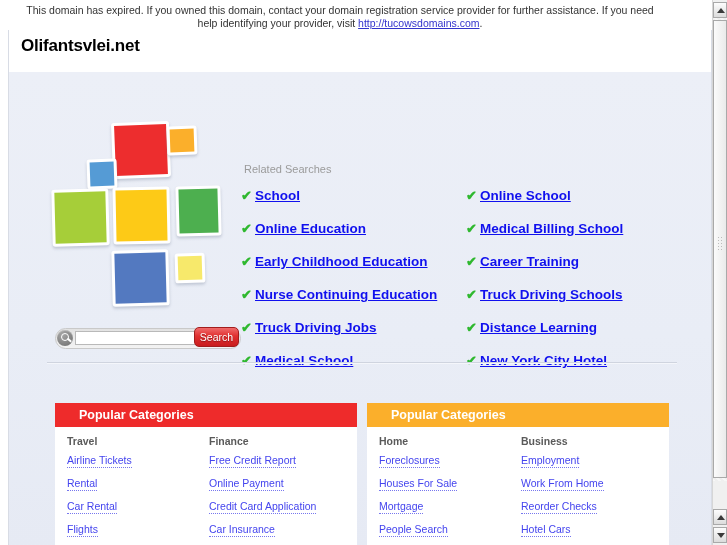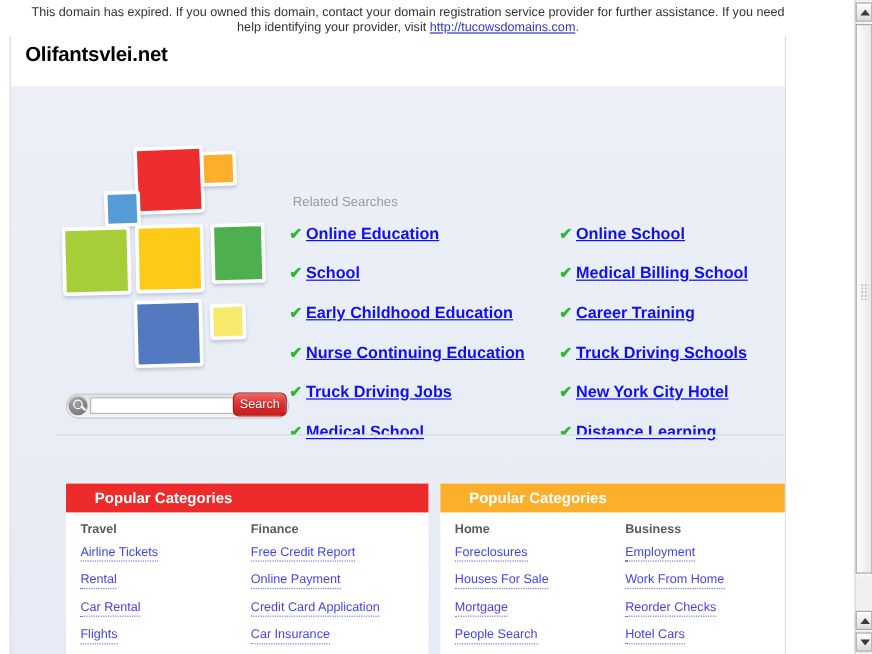--- a/index.html
+++ b/index.html
@@ -31,23 +31,23 @@
   }
   .notice-bar a {
     color: #3333cc;
     text-decoration: underline;
   }
 
   
   .page-card {
     position: absolute;
     left: 8px; top: 30px;
-    width: 647px;
+    width: 704px;
     height: 515px;
-    background: #fef9c3;
+    background: #eab308;
     border-left: 1px solid #d8dce5;
     border-right: 1px solid #d8dce5;
     box-sizing: border-box;
     overflow: hidden;
   }
   .title-zone {
     height: 36px;
     padding: 6px 0 0 12px;
     background: #ffffff;
   }
@@ -343,26 +343,26 @@
         <div class="search-icon"></div>
         <input class="search-input" type="text" value="" style="">
         <div class="search-button">Search</div>
       </div>
 
       <div class="related-head">Related Searches</div>
 
       <div class="links-grid">
         <div class="links-col left">
           <span class="link-row">
+            <span class="tick">✔</span><a class="rs-link" href="#">School</a>
+          </span>
+          <span class="link-row">
             <span class="tick">✔</span><a class="rs-link" href="#">Online Education</a>
           </span>
           <span class="link-row">
-            <span class="tick">✔</span><a class="rs-link" href="#">School</a>
-          </span>
-          <span class="link-row">
             <span class="tick">✔</span><a class="rs-link" href="#">Early Childhood Education</a>
           </span>
           <span class="link-row">
             <span class="tick">✔</span><a class="rs-link" href="#">Nurse Continuing Education</a>
           </span>
           <span class="link-row">
             <span class="tick">✔</span><a class="rs-link" href="#">Truck Driving Jobs</a>
           </span>
           <span class="link-row">
             <span class="tick">✔</span><a class="rs-link" href="#">Medical School</a>
@@ -376,24 +376,24 @@
           <span class="link-row">
             <span class="tick">✔</span><a class="rs-link" href="#">Medical Billing School</a>
           </span>
           <span class="link-row">
             <span class="tick">✔</span><a class="rs-link" href="#">Career Training</a>
           </span>
           <span class="link-row">
             <span class="tick">✔</span><a class="rs-link" href="#">Truck Driving Schools</a>
           </span>
           <span class="link-row">
+            <span class="tick">✔</span><a class="rs-link" href="#">Distance Learning</a>
+          </span>
+          <span class="link-row">
             <span class="tick">✔</span><a class="rs-link" href="#">New York City Hotel</a>
-          </span>
-          <span class="link-row">
-            <span class="tick">✔</span><a class="rs-link" href="#">Distance Learning</a>
           </span>
         </div>
         <div class="clear"></div>
       </div>
 
       <div class="divider"></div>
 
       <div class="panels">
 
         <div class="panel first">

